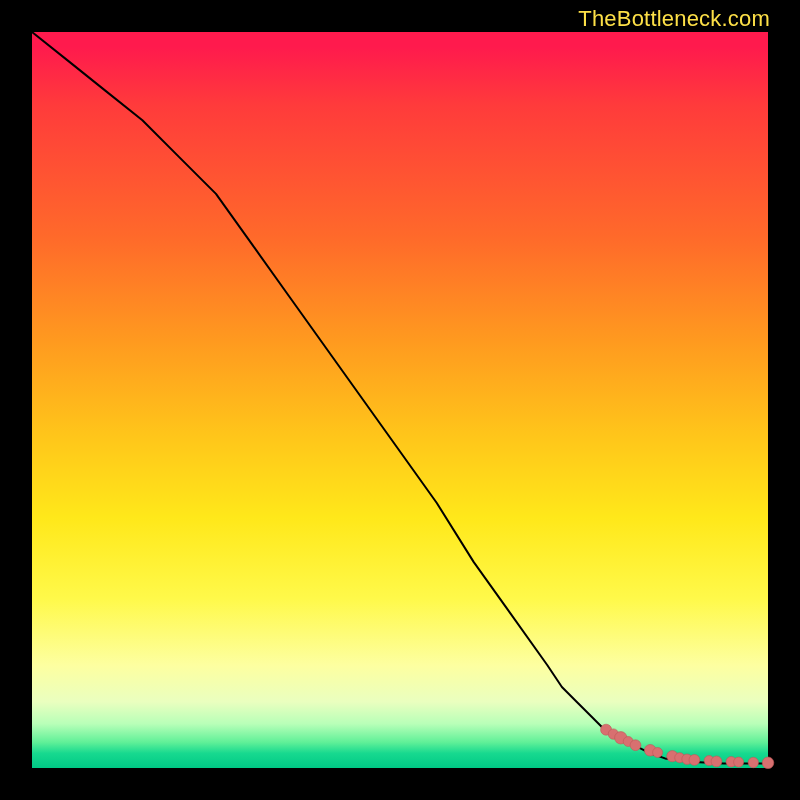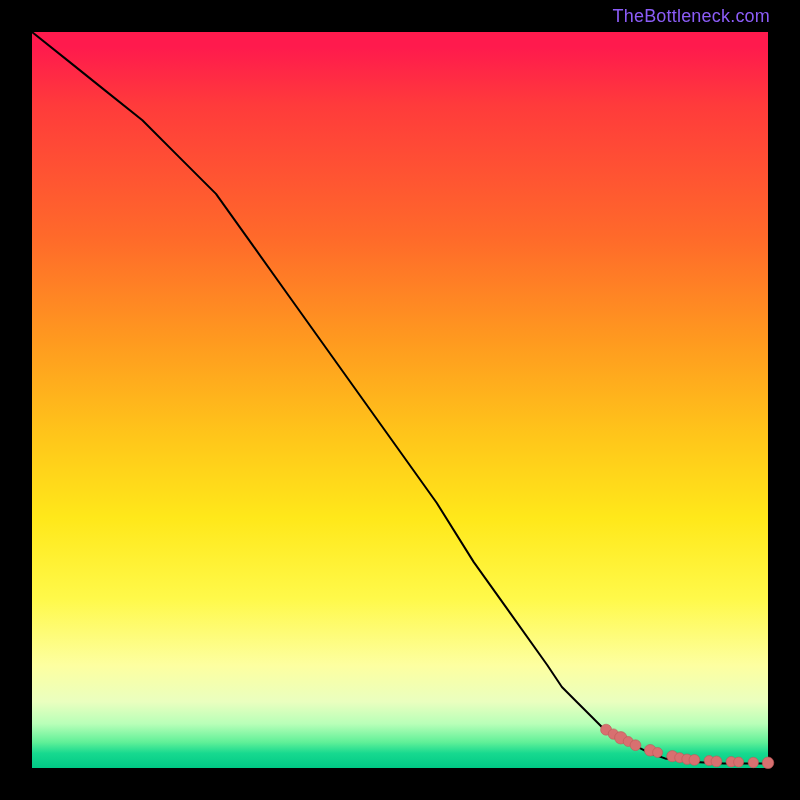--- a/index.html
+++ b/index.html
@@ -37,22 +37,22 @@
       #b8ffb8 94%,
       #60f098 96.5%,
       #17d98f 98%,
       #00c985 100%
     );
   }
   .watermark {
     position: absolute;
     top: 6px;
     right: 30px;
-    color: #8b5cf6;
-    font-size: 18px;
+    color: #fde047;
+    font-size: 22px;
     letter-spacing: 0.2px;
     user-select: none;
   }
   svg.overlay {
     position: absolute;
     left: 0;
     top: 0;
     width: 736px;
     height: 736px;
     overflow: visible;

